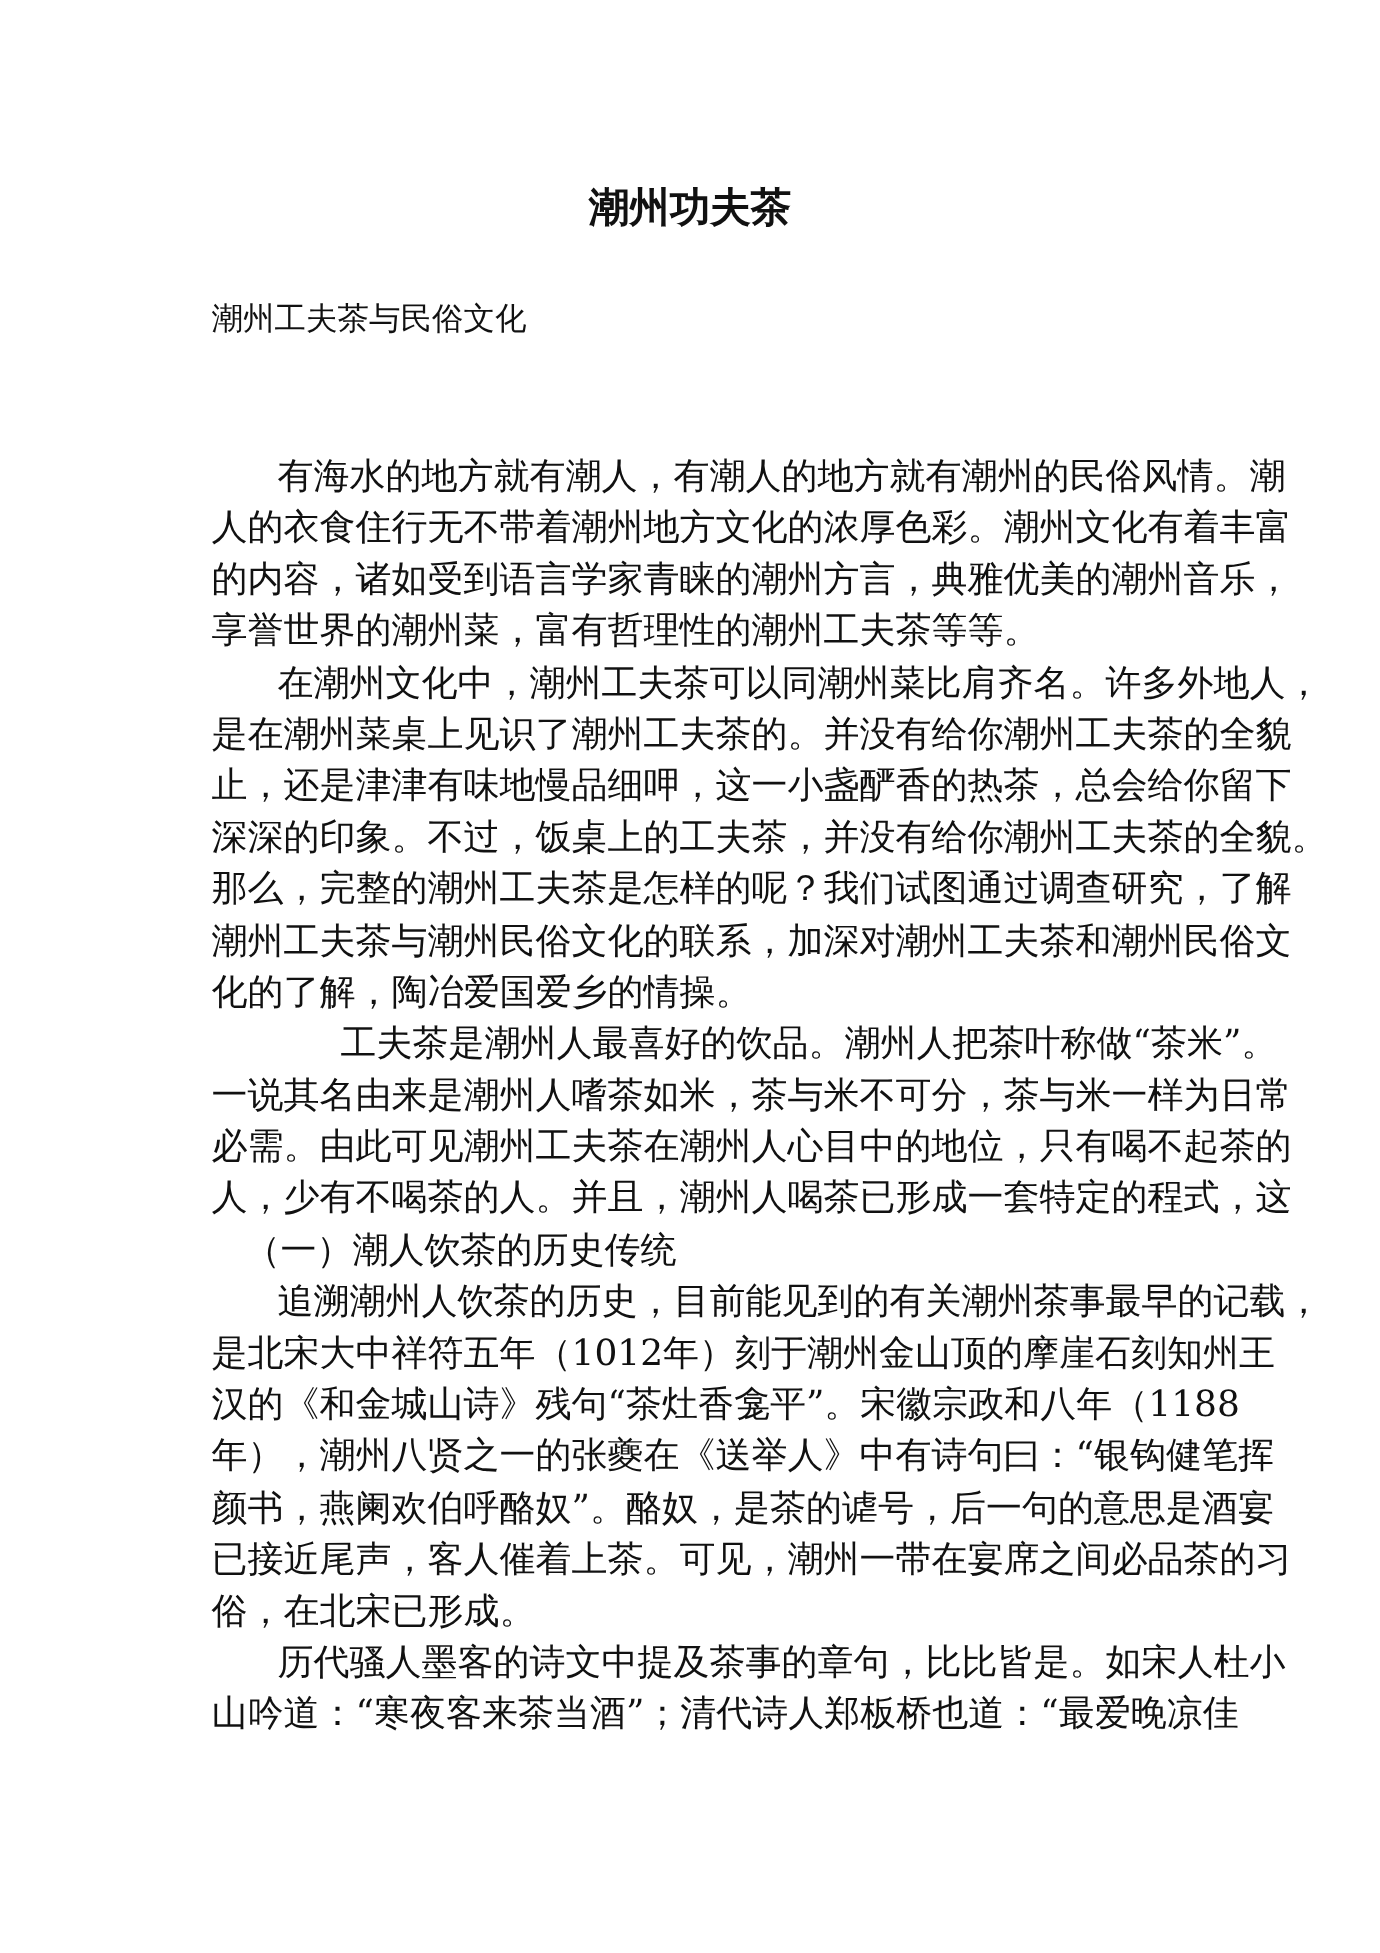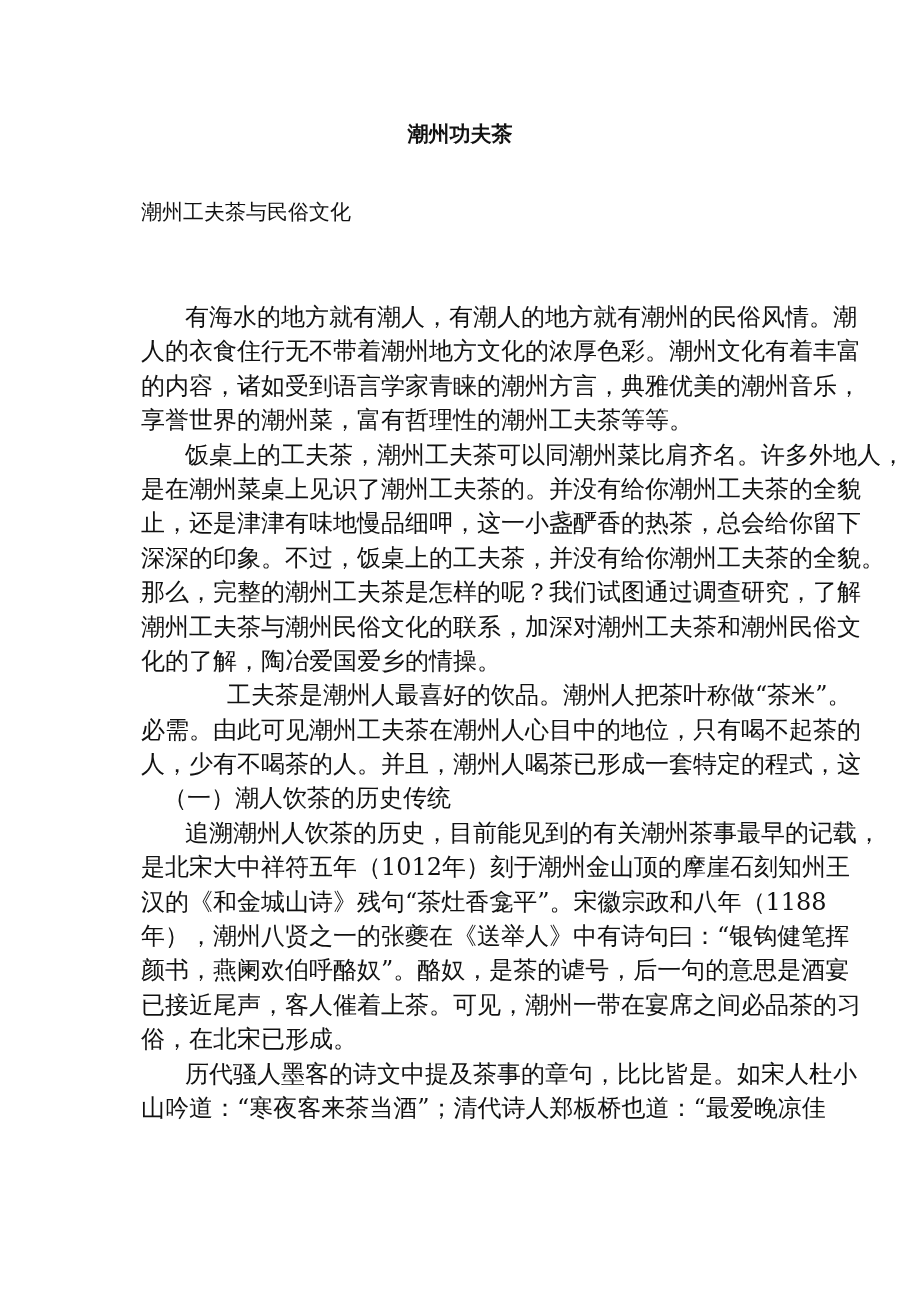--- a/index.html
+++ b/index.html
@@ -1,21 +1,21 @@
 <!DOCTYPE html>
 <html><head>
 <meta charset="utf-8">
 <style>
   html, body { margin: 0; padding: 0; background: #ffffff; }
   body { width: 920px; height: 1302px; position: relative; overflow: hidden;
          font-family: "DejaVu Serif", "Liberation Serif", serif; color: #111; }
   .page { position: absolute; left: 0; top: 0; width: 920px; height: 1302px; background: #fff; }
   .title { position: absolute; top: 120px; left: 0; width: 920px; text-align: center;
            font-family: "DejaVu Sans", "Liberation Sans", sans-serif; font-weight: bold;
-           font-size: 21px; letter-spacing: 0px; }
+           font-size: 27px; letter-spacing: 0px; }
   .subtitle { position: absolute; top: 198px; left: 141px; font-size: 21px; text-align: right; }
   .body { position: absolute; top: 300px; left: 141px; width: 640px; }
   .line { height: 34.4px; line-height: 34.4px; font-size: 24px; white-space: nowrap;
           text-align: justify; text-align-last: justify; }
   .line.last { text-align-last: left; }
   .ind2 { padding-left: 44px; }
   .ind4 { padding-left: 86px; }
   .ind1 { padding-left: 22px; }
 </style>
 </head>
@@ -28,31 +28,32 @@
   <div class="body">
 
     <div>
       <div class="line ind2">有海水的地方就有潮人，有潮人的地方就有潮州的民俗风情。潮</div>
       <div class="line">人的衣食住行无不带着潮州地方文化的浓厚色彩。潮州文化有着丰富</div>
       <div class="line">的内容，诸如受到语言学家青睐的潮州方言，典雅优美的潮州音乐，</div>
       <div class="line last">享誉世界的潮州菜，富有哲理性的潮州工夫茶等等。</div>
     </div>
 
     <div>
-      <div class="line ind2">饭桌上的工夫茶，潮州工夫茶可以同潮州菜比肩齐名。许多外地人，</div>
+      <div class="line ind2">在潮州文化中，潮州工夫茶可以同潮州菜比肩齐名。许多外地人，</div>
       <div class="line">是在潮州菜桌上见识了潮州工夫茶的。并没有给你潮州工夫茶的全貌</div>
       <div class="line">止，还是津津有味地慢品细呷，这一小盏酽香的热茶，总会给你留下</div>
       <div class="line">深深的印象。不过，饭桌上的工夫茶，并没有给你潮州工夫茶的全貌。</div>
       <div class="line">那么，完整的潮州工夫茶是怎样的呢？我们试图通过调查研究，了解</div>
       <div class="line">潮州工夫茶与潮州民俗文化的联系，加深对潮州工夫茶和潮州民俗文</div>
       <div class="line last">化的了解，陶冶爱国爱乡的情操。</div>
     </div>
 
     <div>
       <div class="line ind4">工夫茶是潮州人最喜好的饮品。潮州人把茶叶称做“茶米”。</div>
+      <div class="line">一说其名由来是潮州人嗜茶如米，茶与米不可分，茶与米一样为日常</div>
       <div class="line">必需。由此可见潮州工夫茶在潮州人心目中的地位，只有喝不起茶的</div>
       <div class="line">人，少有不喝茶的人。并且，潮州人喝茶已形成一套特定的程式，这</div>
     </div>
 
     <div>
       <div class="line last ind1">（一）潮人饮茶的历史传统</div>
     </div>
 
     <div>
       <div class="line ind2">追溯潮州人饮茶的历史，目前能见到的有关潮州茶事最早的记载，</div>

